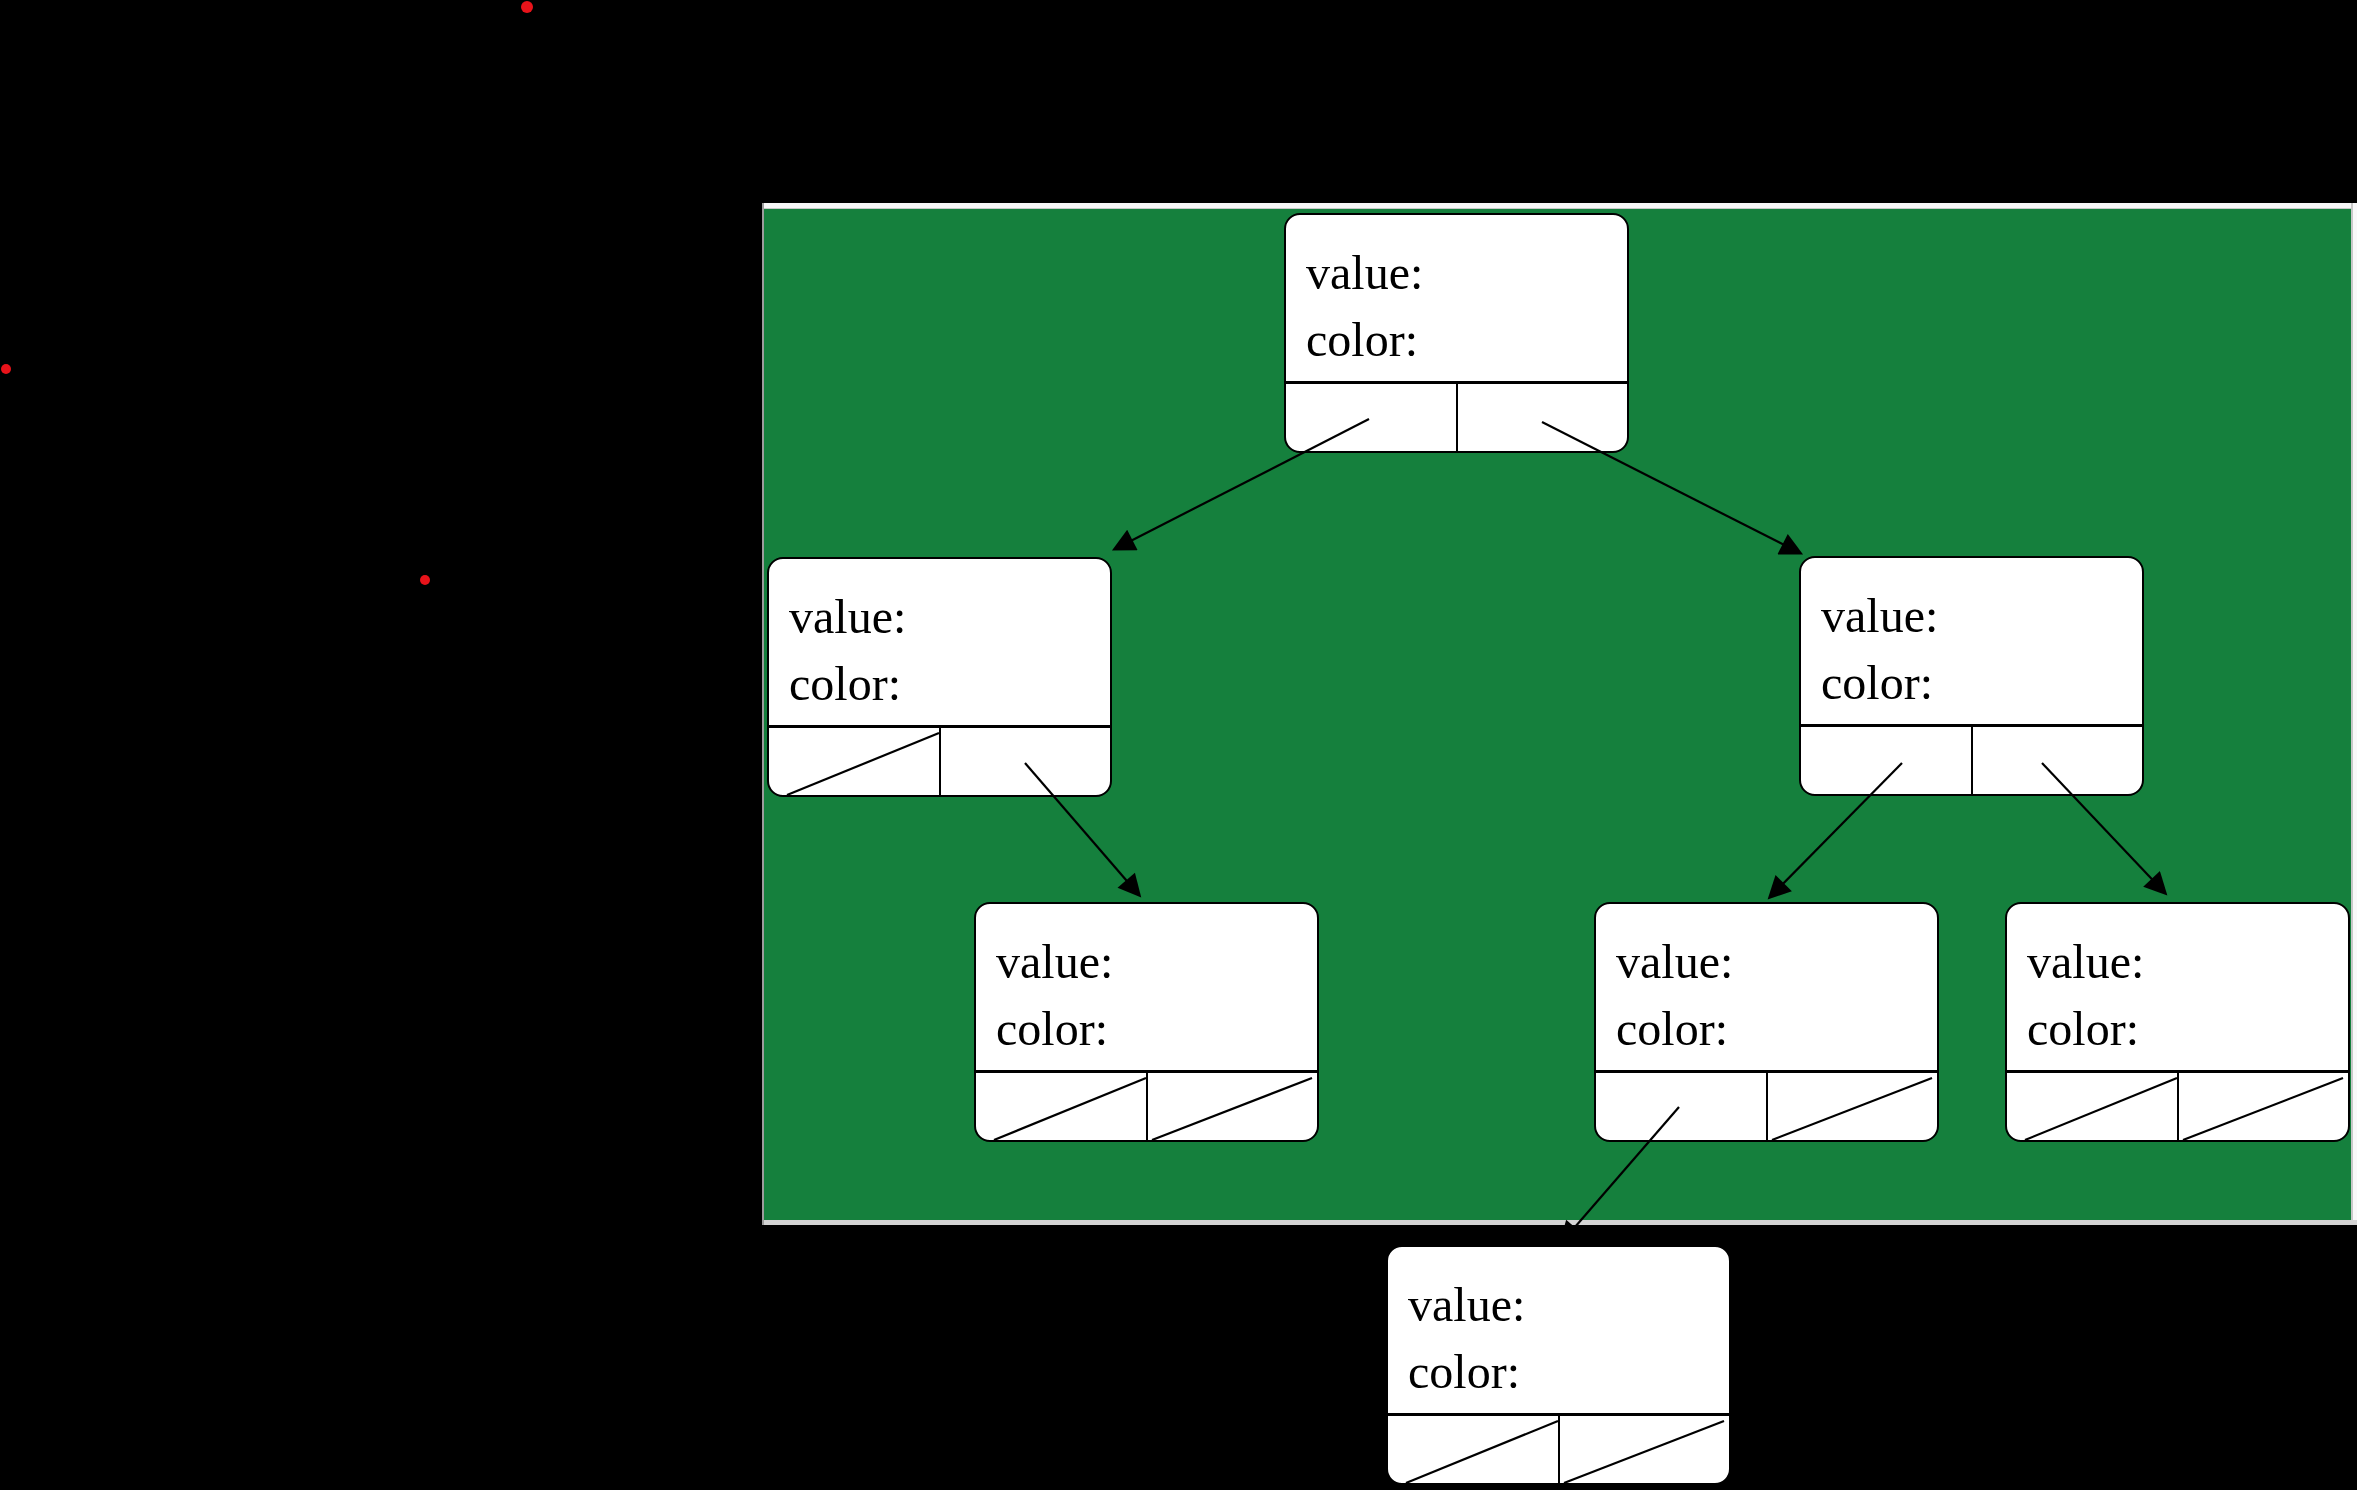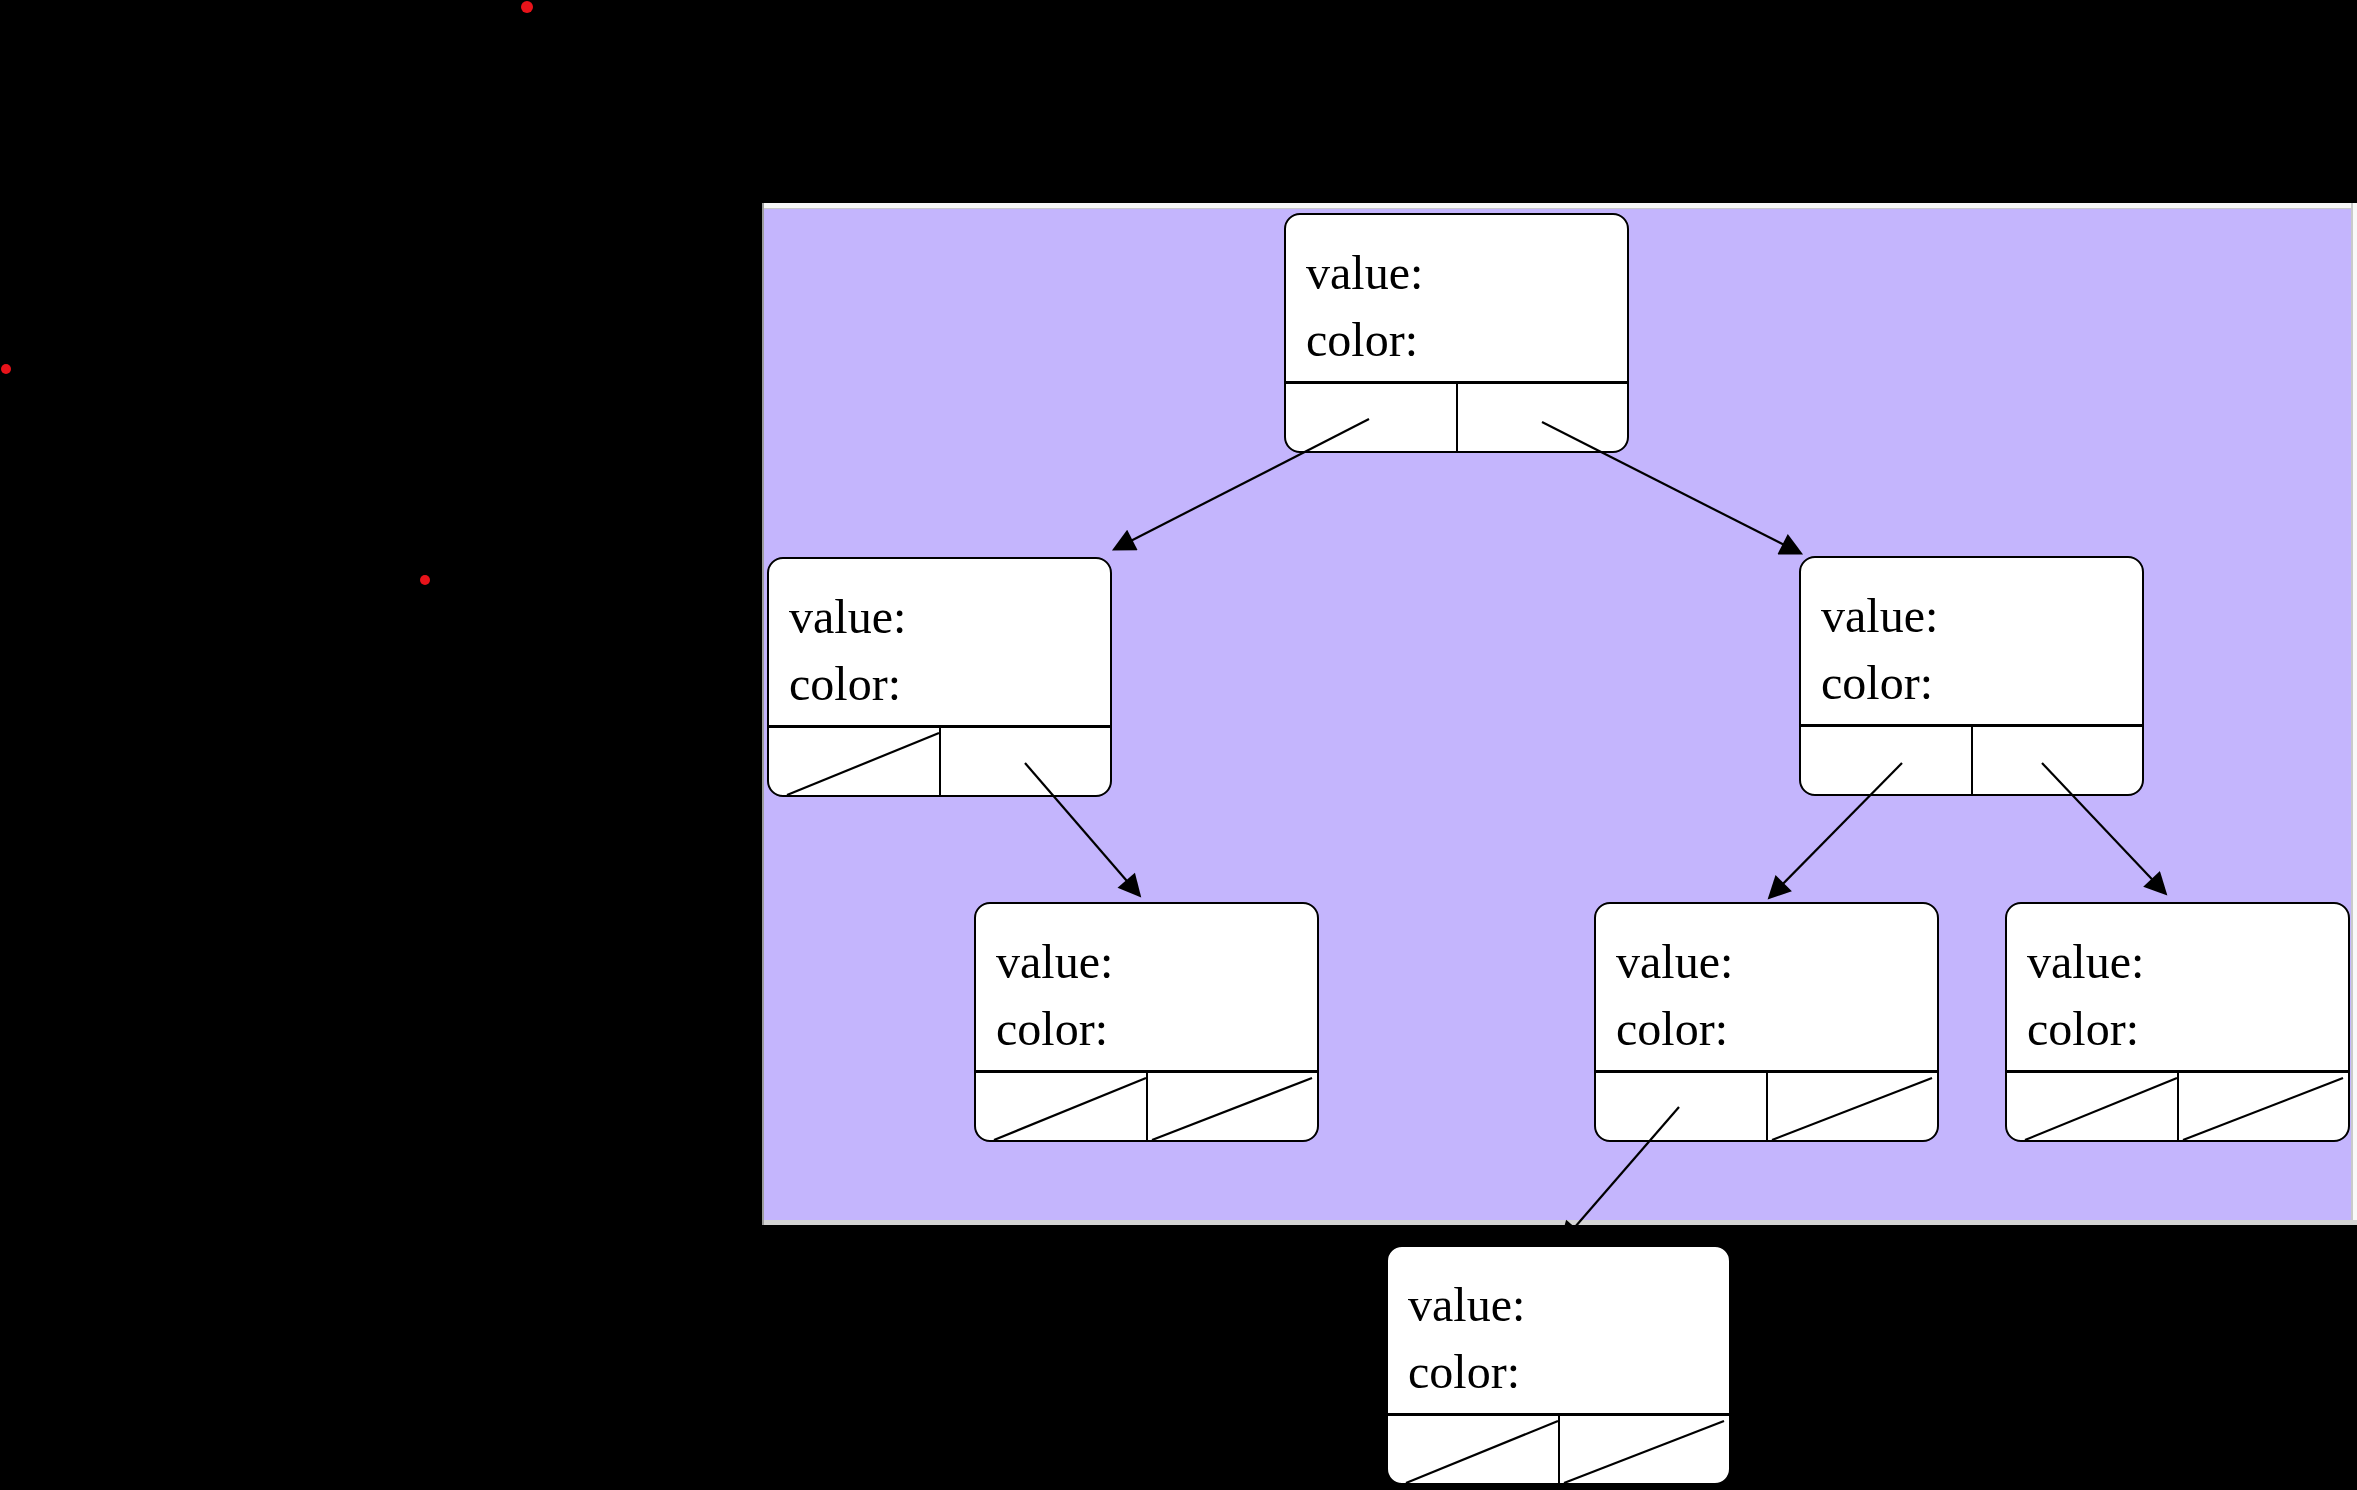--- a/index.html
+++ b/index.html
@@ -6,21 +6,21 @@
   body{
     position:relative;
     width:2357px;height:1490px;
     background:#000;
     overflow:hidden;
     font-family:"Liberation Serif","DejaVu Serif",serif;
   }
   
   .panel{
     position:absolute;left:762px;top:203px;width:1595px;height:1022px;
-    background:#c4b5fd;
+    background:#15803d;
     border-left:2px solid #9c9c9c;
     box-sizing:border-box;
   }
   .panel-top-strip{position:absolute;left:0;top:0;width:100%;height:6px;background:#f7f7f7;border-bottom:1px solid #c9c9c9;box-sizing:border-box;}
   .panel-bottom-strip{position:absolute;left:0;bottom:0;width:100%;height:5px;background:#d4d4d4;}
   .panel-right-strip{position:absolute;right:0;top:0;width:6px;height:100%;background:#f9f9f9;border-left:2px solid #c9c9c9;box-sizing:border-box;}
   
   .node{
     position:absolute;width:345px;height:240px;box-sizing:border-box;
     border:2px solid #000;border-radius:16px;background:#fff;

